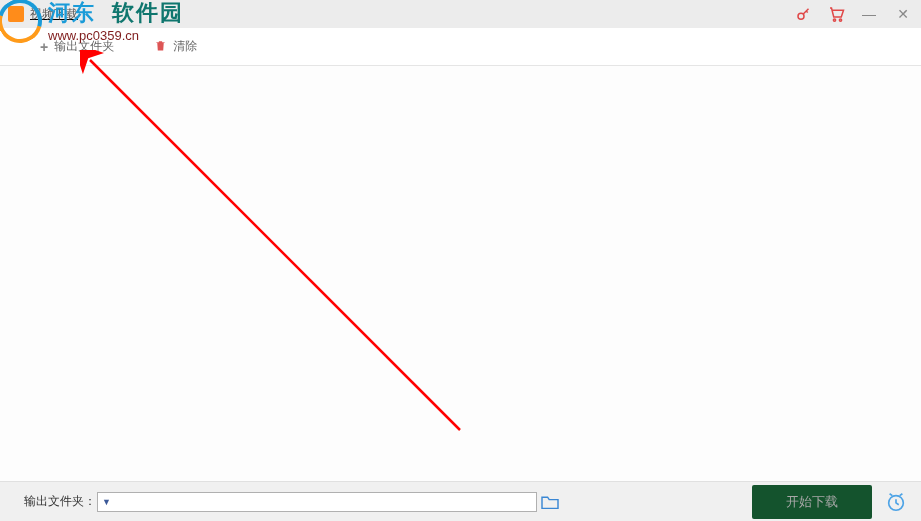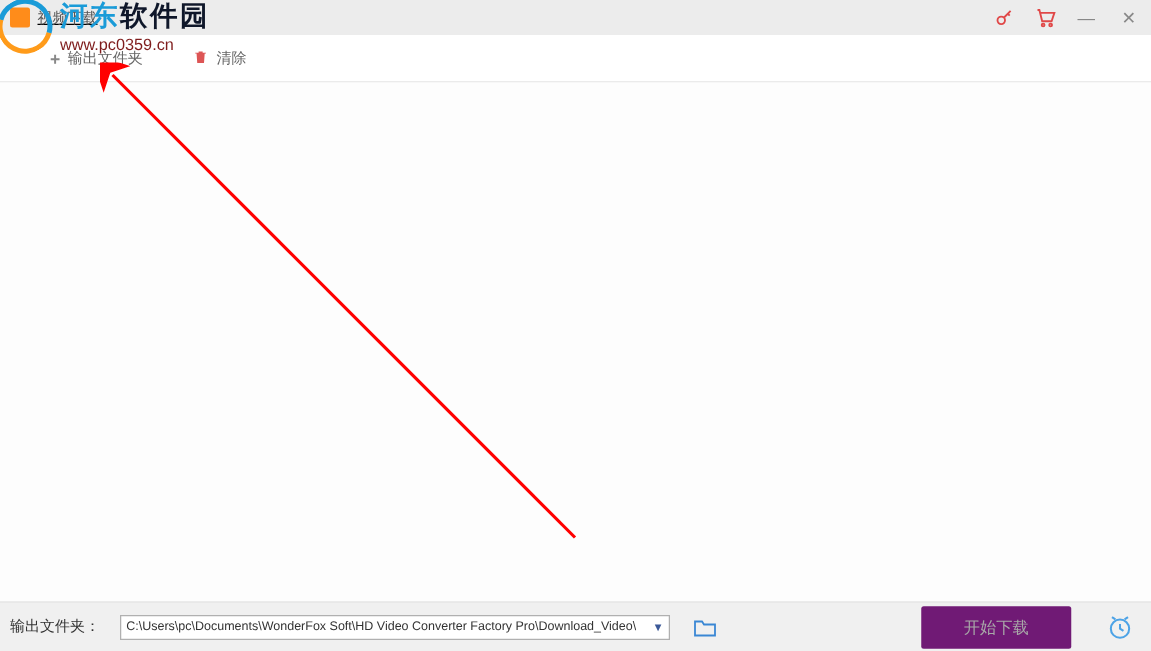--- a/index.html
+++ b/index.html
@@ -13,36 +13,36 @@
     .title-icon { width: 18px; height: 18px; display: flex; align-items: center; justify-content: center; cursor: pointer; }
     .win-ctrl { width: 20px; height: 20px; display: flex; align-items: center; justify-content: center; color: #888; font-size: 14px; cursor: pointer; }
     
     .toolbar { height: 38px; background: #fff; display: flex; align-items: center; gap: 40px; padding-left: 40px; border-bottom: 1px solid #e5e5e5; }
     .toolbar-item { display: flex; align-items: center; gap: 6px; font-size: 12px; color: #666; cursor: pointer; }
     .toolbar-item .plus { color: #888; font-size: 14px; font-weight: bold; }
     .trash-icon { color: #dd5555; }
     
     .main-area { height: 415px; background: #fdfdfd; position: relative; }
     
-    .bottom-bar { height: 40px; background: #f0f0f0; display: flex; align-items: center; padding: 0 12px 0 8px; border-top: 1px solid #e0e0e0; gap: 16px; }
+    .bottom-bar { height: 40px; background: #f0f0f0; display: flex; align-items: center; padding: 0 12px 0 24px; border-top: 1px solid #e0e0e0; gap: 1px; }
     .output-label { font-size: 12px; color: #333; }
     .output-path { flex: 0 0 440px; height: 20px; border: 1px solid #b0b0b0; background: #fff; font-size: 10px; padding: 0 4px; display: flex; align-items: center; justify-content: space-between; }
     .path-text { white-space: nowrap; overflow: hidden; text-overflow: ellipsis; color: #333; }
     .dd-arrow { color: #3b5998; font-size: 9px; }
     .folder-btn { width: 24px; height: 20px; display: flex; align-items: center; justify-content: center; cursor: pointer; color: #3a87d4; }
     .spacer { flex: 1; }
-    .start-btn { width: 120px; height: 34px; background: #701a75; color: #a8a8a8; font-size: 13px; display: flex; align-items: center; justify-content: center; border-radius: 2px; cursor: pointer; }
+    .start-btn { width: 120px; height: 34px; background: #14532d; color: #a8a8a8; font-size: 13px; display: flex; align-items: center; justify-content: center; border-radius: 2px; cursor: pointer; }
     .schedule-icon { width: 26px; height: 26px; margin-left: 10px; display: flex; align-items: center; justify-content: center; cursor: pointer; color: #4da3e6; }
     
     .watermark { position: absolute; top: -2px; left: -2px; display: flex; align-items: center; gap: 6px; z-index: 100; pointer-events: none; }
     .wm-logo { width: 44px; height: 44px; position: relative; }
     .wm-circle { width: 44px; height: 44px; border-radius: 50%; border: 4px solid #ff9b1a; border-top-color: #1a9bd8; border-right-color: #1a9bd8; transform: rotate(-30deg); }
     .wm-text { display: flex; flex-direction: column; }
     .wm-name { font-size: 22px; font-weight: bold; color: #1a9bd8; letter-spacing: 2px; }
-    .wm-name .accent { color: #0f172a; }
+    .wm-name .accent { color: #0f766e; margin-left: 16px; }
     .wm-url { font-size: 13px; color: #7f1d1d; font-family: Liberation Sans, sans-serif; }
     
     .red-arrow { position: absolute; top: 50px; left: 80px; width: 390px; height: 390px; z-index: 50; pointer-events: none; }
   </style>
 </head>
 <body>
 
 <div class="title-bar">
   <div class="title-left">
     <div class="app-icon"></div>
@@ -80,21 +80,20 @@
     </span>
     <span>清除</span>
   </div>
 </div>
 
 <div class="main-area"></div>
 
 <div class="bottom-bar">
   <div class="output-label">输出文件夹：</div>
   <div class="output-path">
-    <span class="path-text">C:\Users\pc\Documents\WonderFox Soft\HD Video Converter Factory Pro\Download_Video\</span>
     <span class="dd-arrow">▼</span>
   </div>
   <div class="folder-btn">
     <svg width="20" height="16" viewBox="0 0 24 20" fill="none" stroke="#3a87d4" stroke-width="1.8">
         <path d="M2 4h7l2 3h11v11H2V4z"></path>
       </svg>
   </div>
   <div class="spacer"></div>
   <div class="start-btn">
     <span>开始下载</span>

